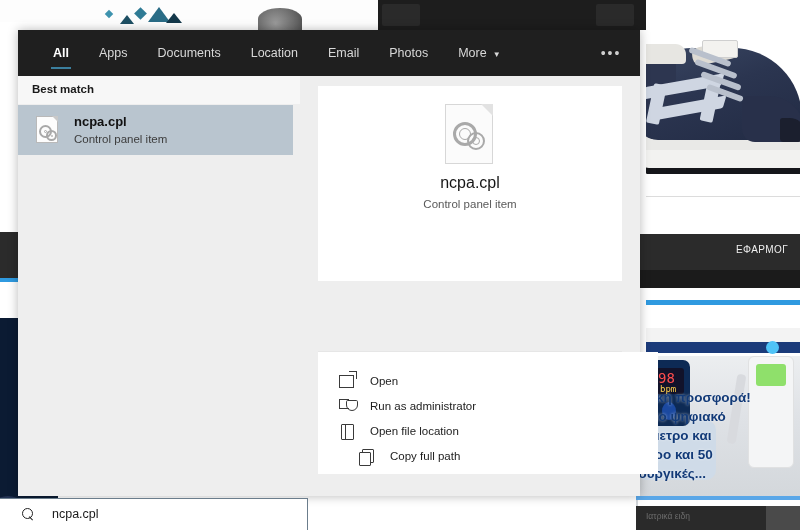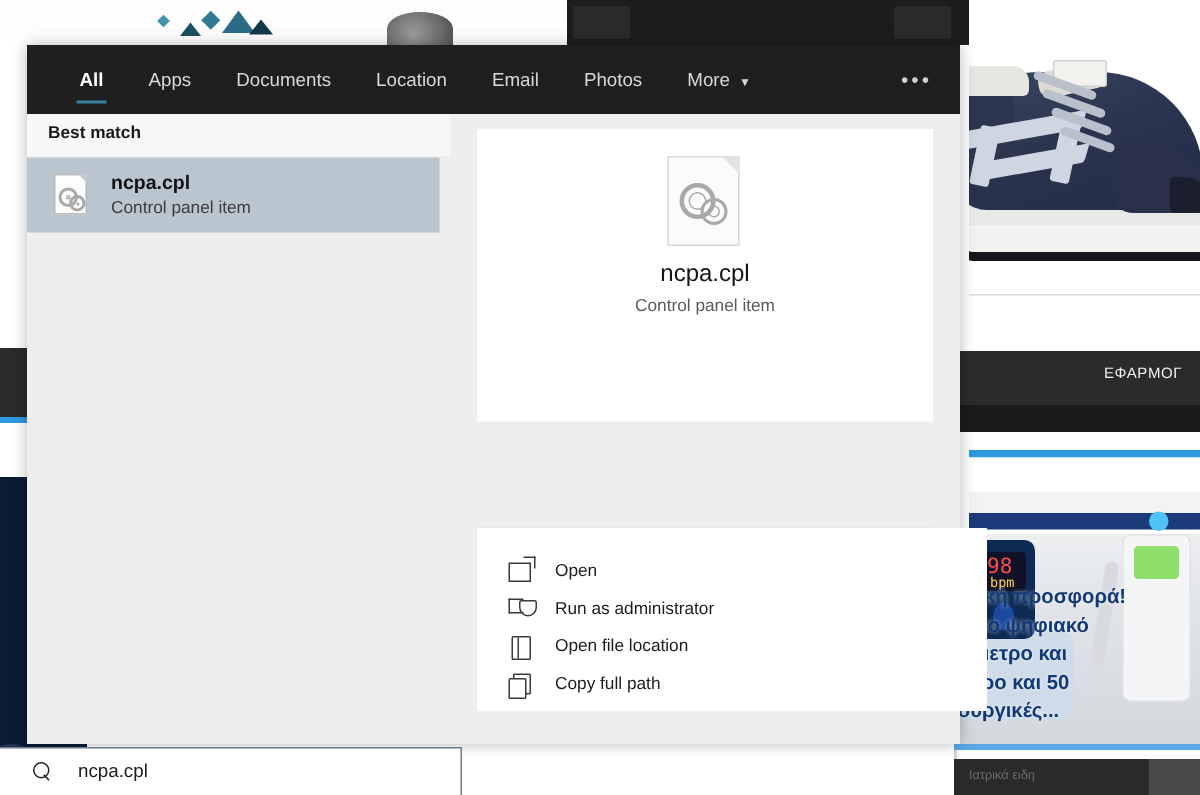--- a/index.html
+++ b/index.html
@@ -325,21 +325,21 @@
                 <i class="ic-shield"></i>
               </span>
             <span class="lb">Run as administrator</span>
           </div>
           <div class="action" style="top:66px;">
             <span class="ic">
                 <i class="ic-folder"></i>
               </span>
             <span class="lb">Open file location</span>
           </div>
-          <div class="action" style="top:91px;">
+          <div class="action" style="top:91px;padding-left:20px;">
             <span class="ic">
                 <i class="ic-copy1"></i>
                 <i class="ic-copy2"></i>
               </span>
             <span class="lb">Copy full path</span>
           </div>
         </div>
 
       </div>
     </div>

